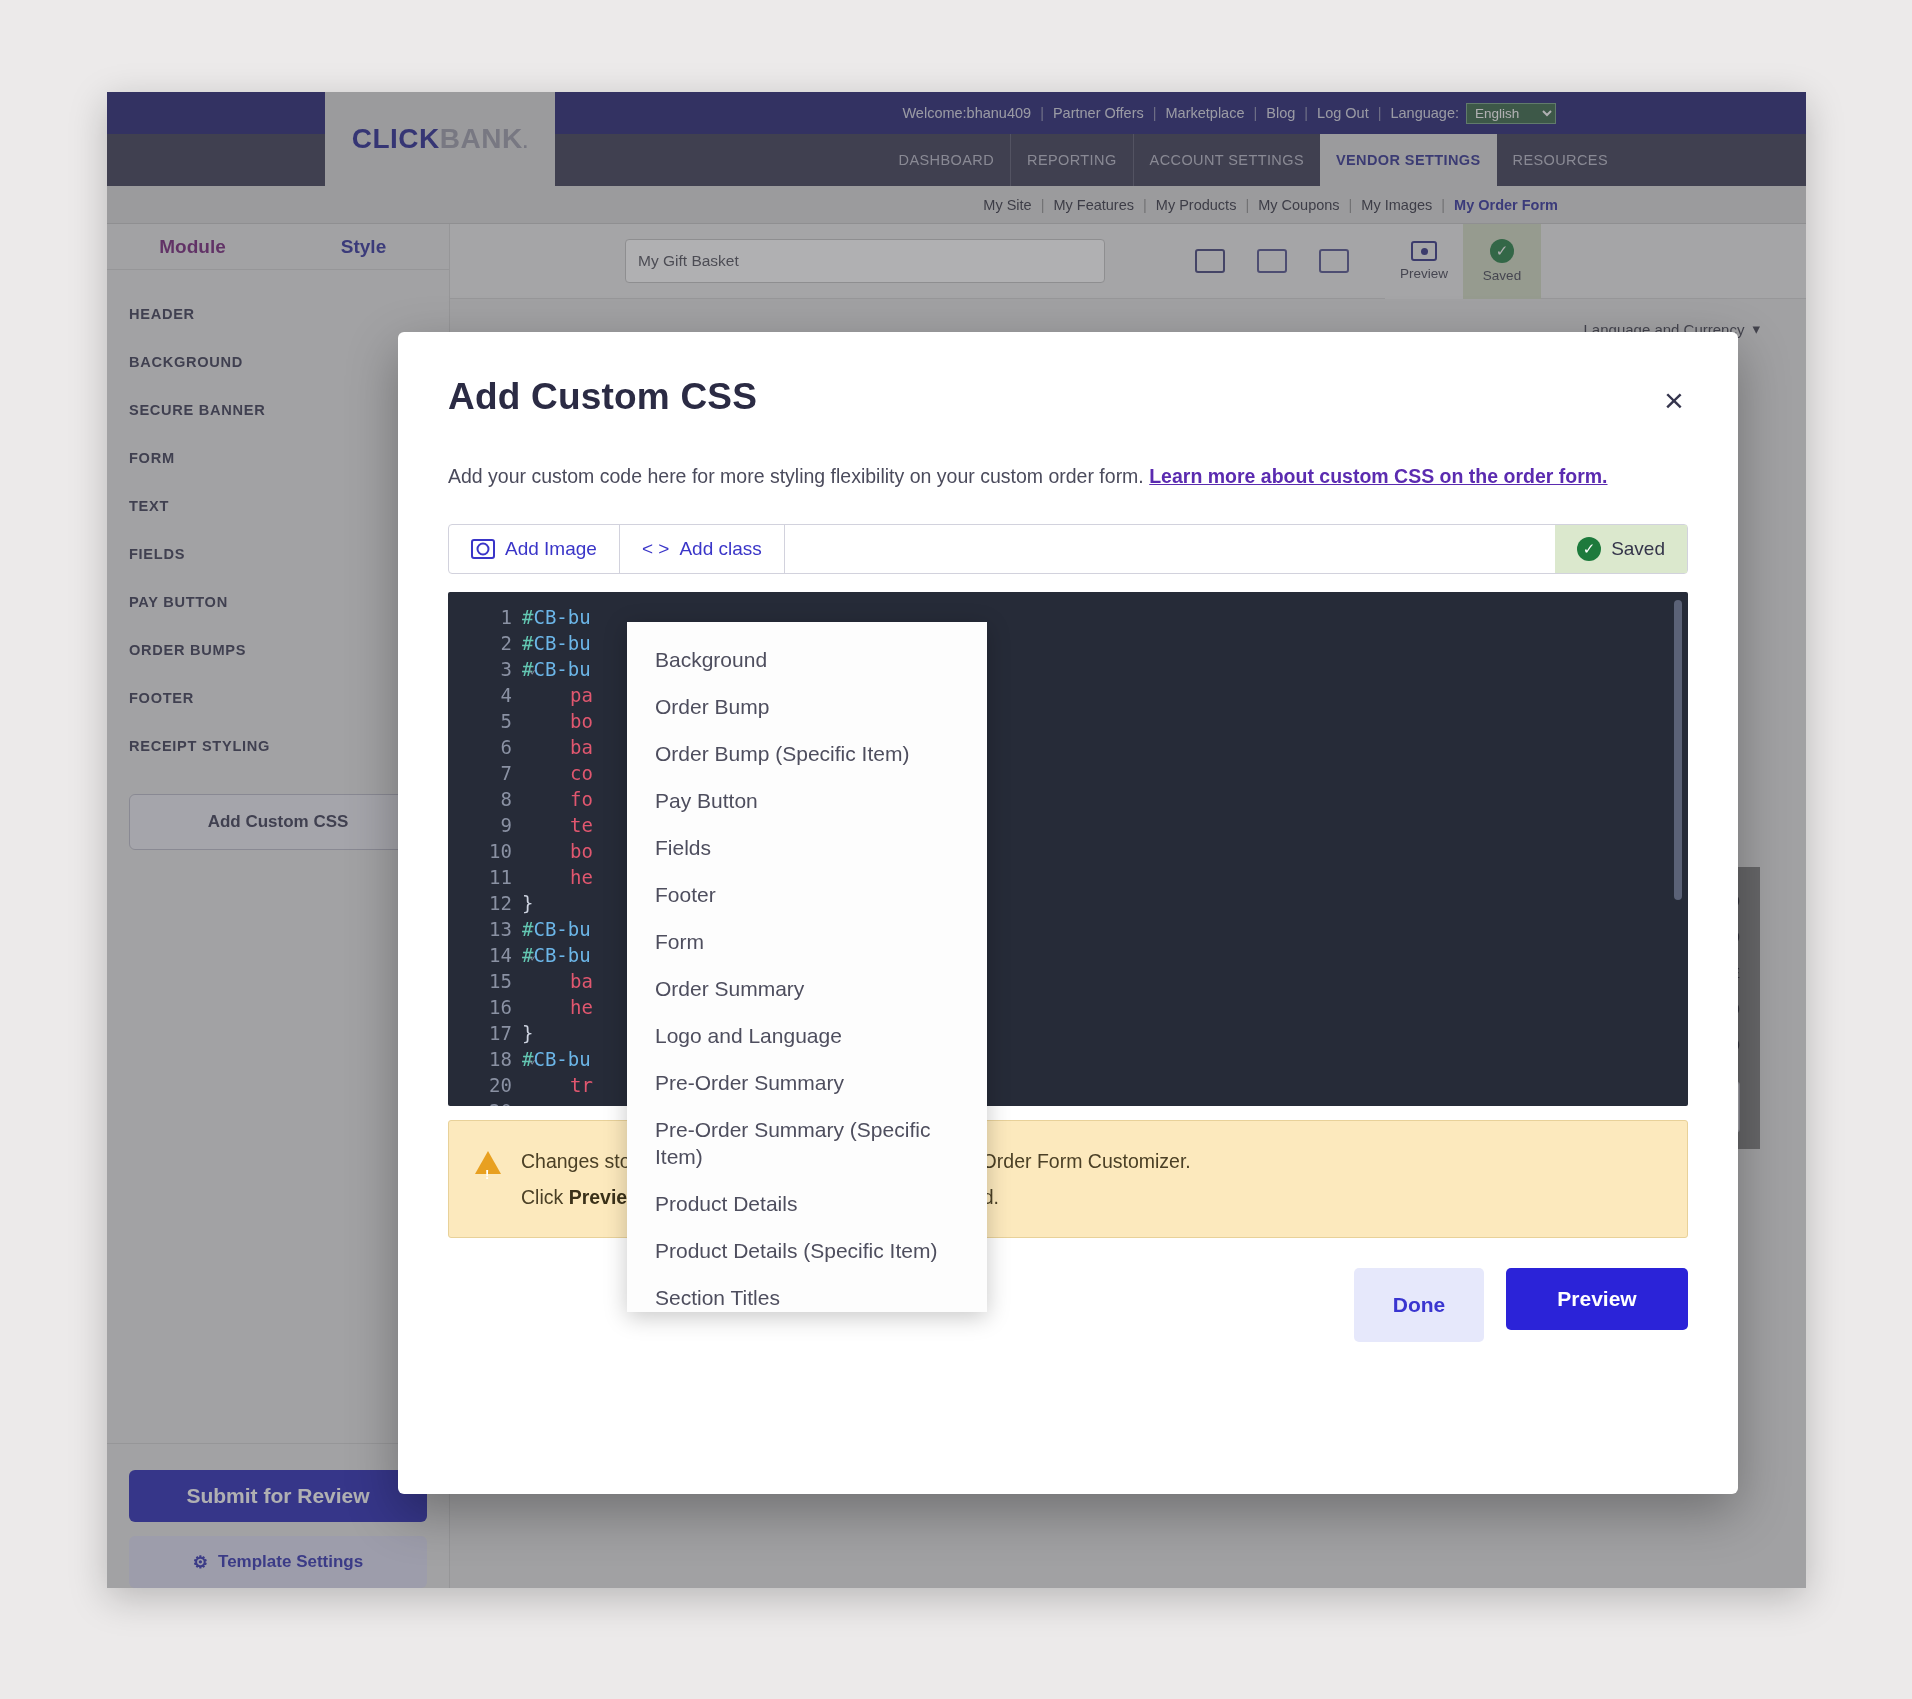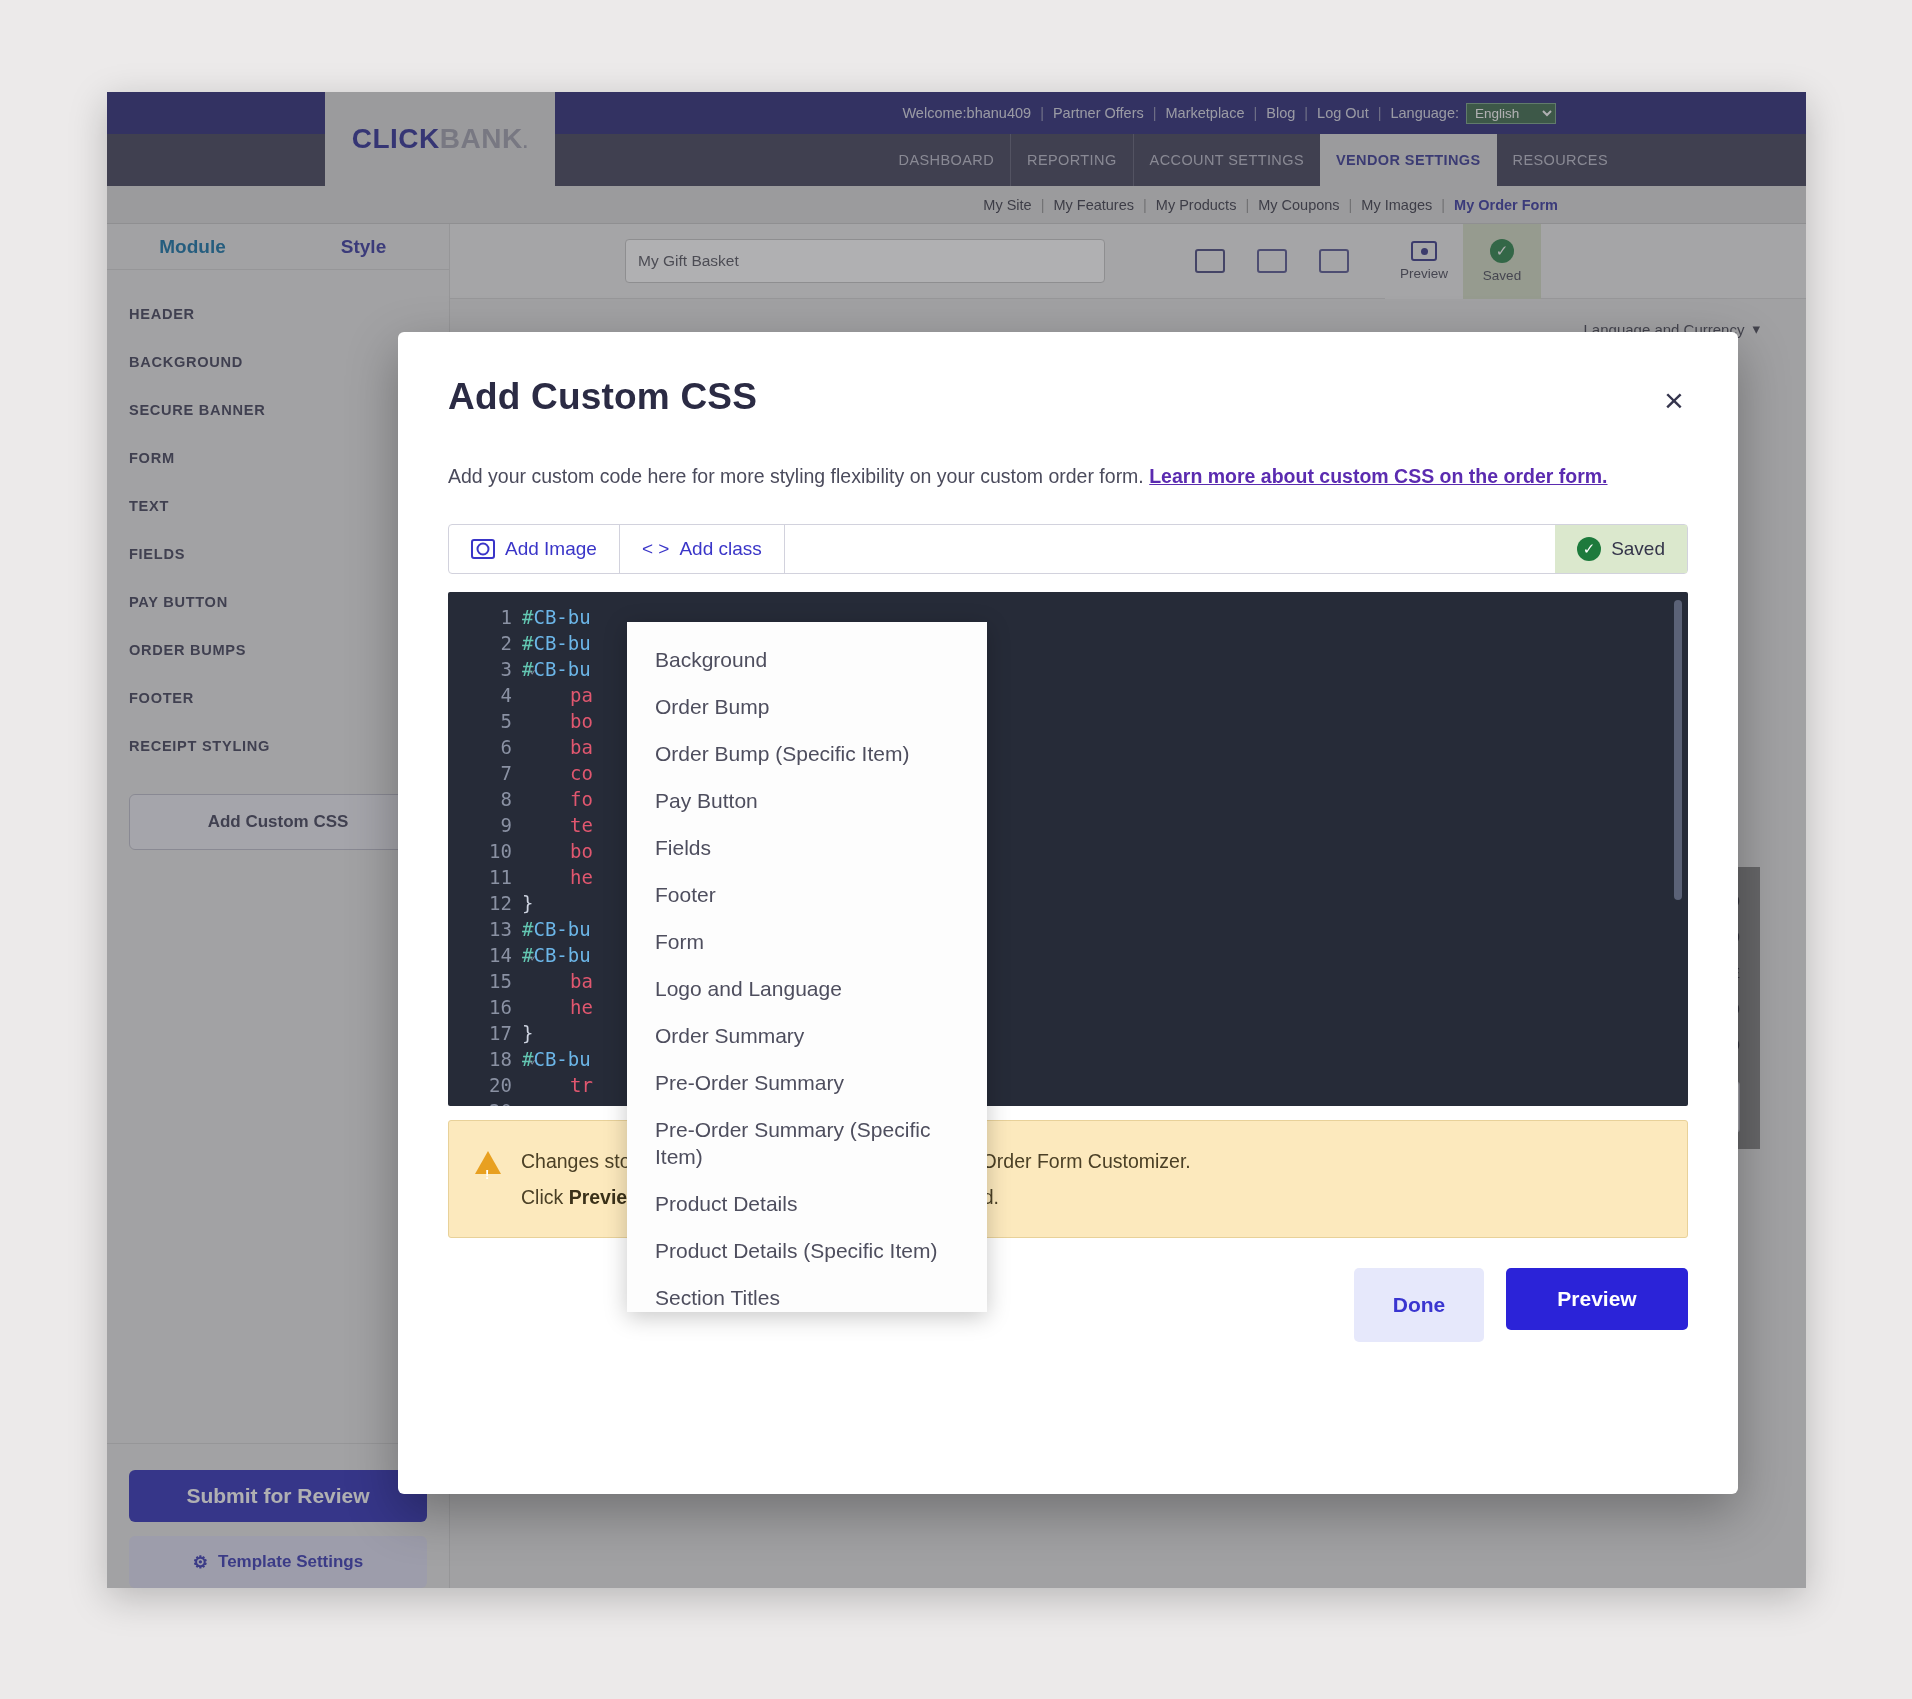--- a/index.html
+++ b/index.html
@@ -129,21 +129,21 @@
     background: #e6e6e6;
     border-right: 1px solid #cfcfcf;
     position: relative;
   }
   .side-tabs {
     display: flex; height: 46px; align-items: center;
     border-bottom: 1px solid #cfcfcf;
   }
   .side-tab {
     flex: 1; text-align: center; font-size: 19px;
-    color: #0369a1; font-weight: bold;
+    color: #701a75; font-weight: bold;
   }
   .side-tab.sel { color: #2a2a9a; }
   .modlist { padding-top: 20px; }
   .modrow {
     padding: 16px 22px;
     font-size: 14.6px; font-weight: bold;
     letter-spacing: .7px;
     color: #33334d;
   }
   .addcss-btn {
@@ -647,22 +647,22 @@
     </div>
 
     <div id="dropdown">
         <div class="dd-item">Background</div>
         <div class="dd-item">Order Bump</div>
         <div class="dd-item">Order Bump (Specific Item)</div>
         <div class="dd-item">Pay Button</div>
         <div class="dd-item">Fields</div>
         <div class="dd-item">Footer</div>
         <div class="dd-item">Form</div>
+        <div class="dd-item">Order Summary</div>
         <div class="dd-item">Logo and Language</div>
-        <div class="dd-item">Order Summary</div>
         <div class="dd-item">Pre-Order Summary</div>
         <div class="dd-item">Pre-Order Summary (Specific Item)</div>
         <div class="dd-item">Product Details</div>
         <div class="dd-item">Product Details (Specific Item)</div>
         <div class="dd-item">Section Titles</div>
       </div>
 
   </div>
 </div>
 

